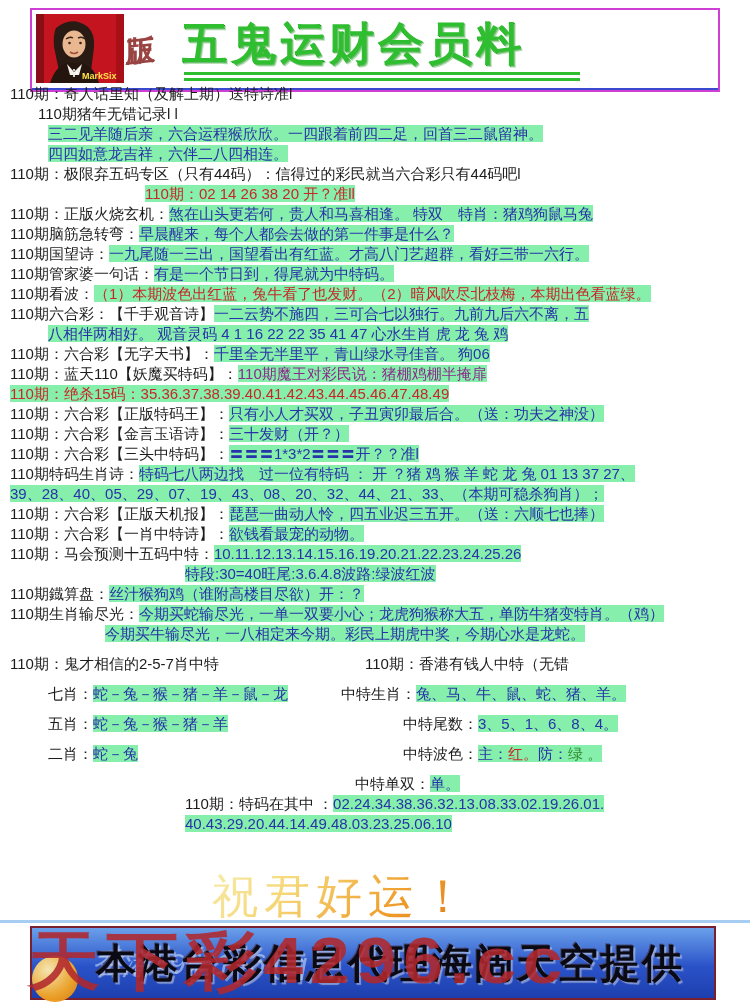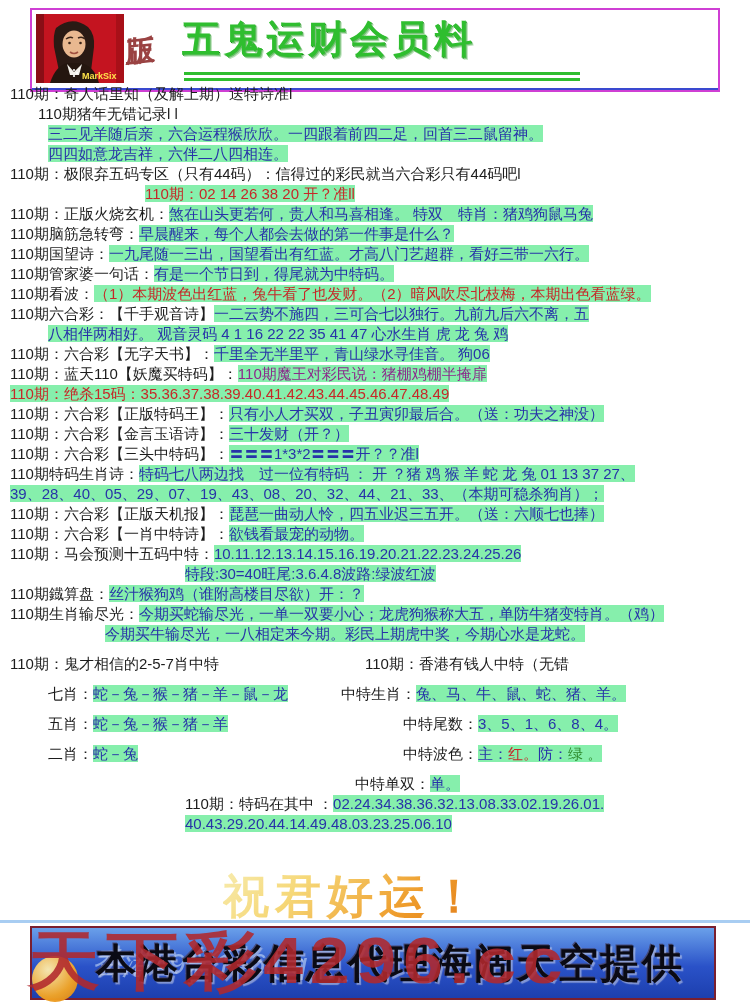--- a/index.html
+++ b/index.html
@@ -6,42 +6,42 @@
   .page{position:relative;width:750px;height:1003px;background:#ffffff;overflow:hidden;
         font-family:"Liberation Sans","DejaVu Sans",sans-serif;}
   
   .masthead{position:absolute;left:30px;top:8px;width:686px;height:80px;background:#fff;
             border:2px solid #cf3fd4;}
   .masthead::after{content:"";position:absolute;left:0;right:0;bottom:0;height:2px;background:#3a49d0;}
   .photo{position:absolute;left:4px;top:4px;width:88px;height:69px;display:block;}
   .edition{position:absolute;left:92px;top:6px;height:68px;writing-mode:vertical-rl;
            font-size:29px;font-weight:bold;color:#9a4343;letter-spacing:-3px;
            transform:skewY(-6deg);line-height:34px;}
-  .title{position:absolute;left:150px;top:4px;font-size:38px;font-weight:bold;color:#2fbe2f;
+  .title{position:absolute;left:150px;top:4px;font-size:45px;font-weight:bold;color:#2fbe2f;
          letter-spacing:4px;white-space:nowrap;
          text-shadow:2px 2px 0 rgba(150,210,150,.7),1px 1px 0 #188a18;}
   .title-underline{position:absolute;left:152px;top:62px;width:396px;height:12px;}
   .title-underline .bar{height:3px;background:#2fbe2f;margin-bottom:3px;}
   
   .content{position:absolute;left:0;top:84px;width:626px;}
   .row{height:20px;line-height:20px;font-size:15px;white-space:nowrap;}
   .i0{padding-left:10px}.i1{padding-left:38px}.i2{padding-left:48px}
   .i3{padding-left:105px}.i4{padding-left:145px}.i5{padding-left:185px}
   .cols{display:flex;margin-top:10px;}
   .cell-left{width:345px;}
   .cell-right{padding-left:10px;}
   .seg{display:inline;}
   .sk{color:#1c1c1c}
   .sb{color:#2733a8}
   .sr{color:#c62828}
   .sp{color:#8b2a8b}
   .sg{color:#2e8b2e}
   .hl{background:#86efac}
   
-  .wish{position:absolute;left:223px;top:866px;font-size:46px;font-weight:bold;letter-spacing:6px;
+  .wish{position:absolute;left:212px;top:866px;font-size:46px;font-weight:normal;letter-spacing:6px;
         color:#ef9b2d;background:linear-gradient(135deg,#f7ecb0 0%,#f6d878 30%,#ee9b2a 70%,#e07818 100%);
         -webkit-background-clip:text;background-clip:text;-webkit-text-fill-color:transparent;
         white-space:nowrap;}
   
   .banner-topline{position:absolute;left:0;top:920px;width:750px;height:3px;background:#a8cdf2;}
   .banner{position:absolute;left:30px;top:926px;width:682px;height:70px;
           background:linear-gradient(#6aa0ea,#2a52c8 55%,#1d3fae);
           border:2px solid #7a1f2f;overflow:visible;}
   .banner-text{position:absolute;left:17px;top:0;width:100%;height:100%;z-index:2;
                display:flex;align-items:center;justify-content:center;

